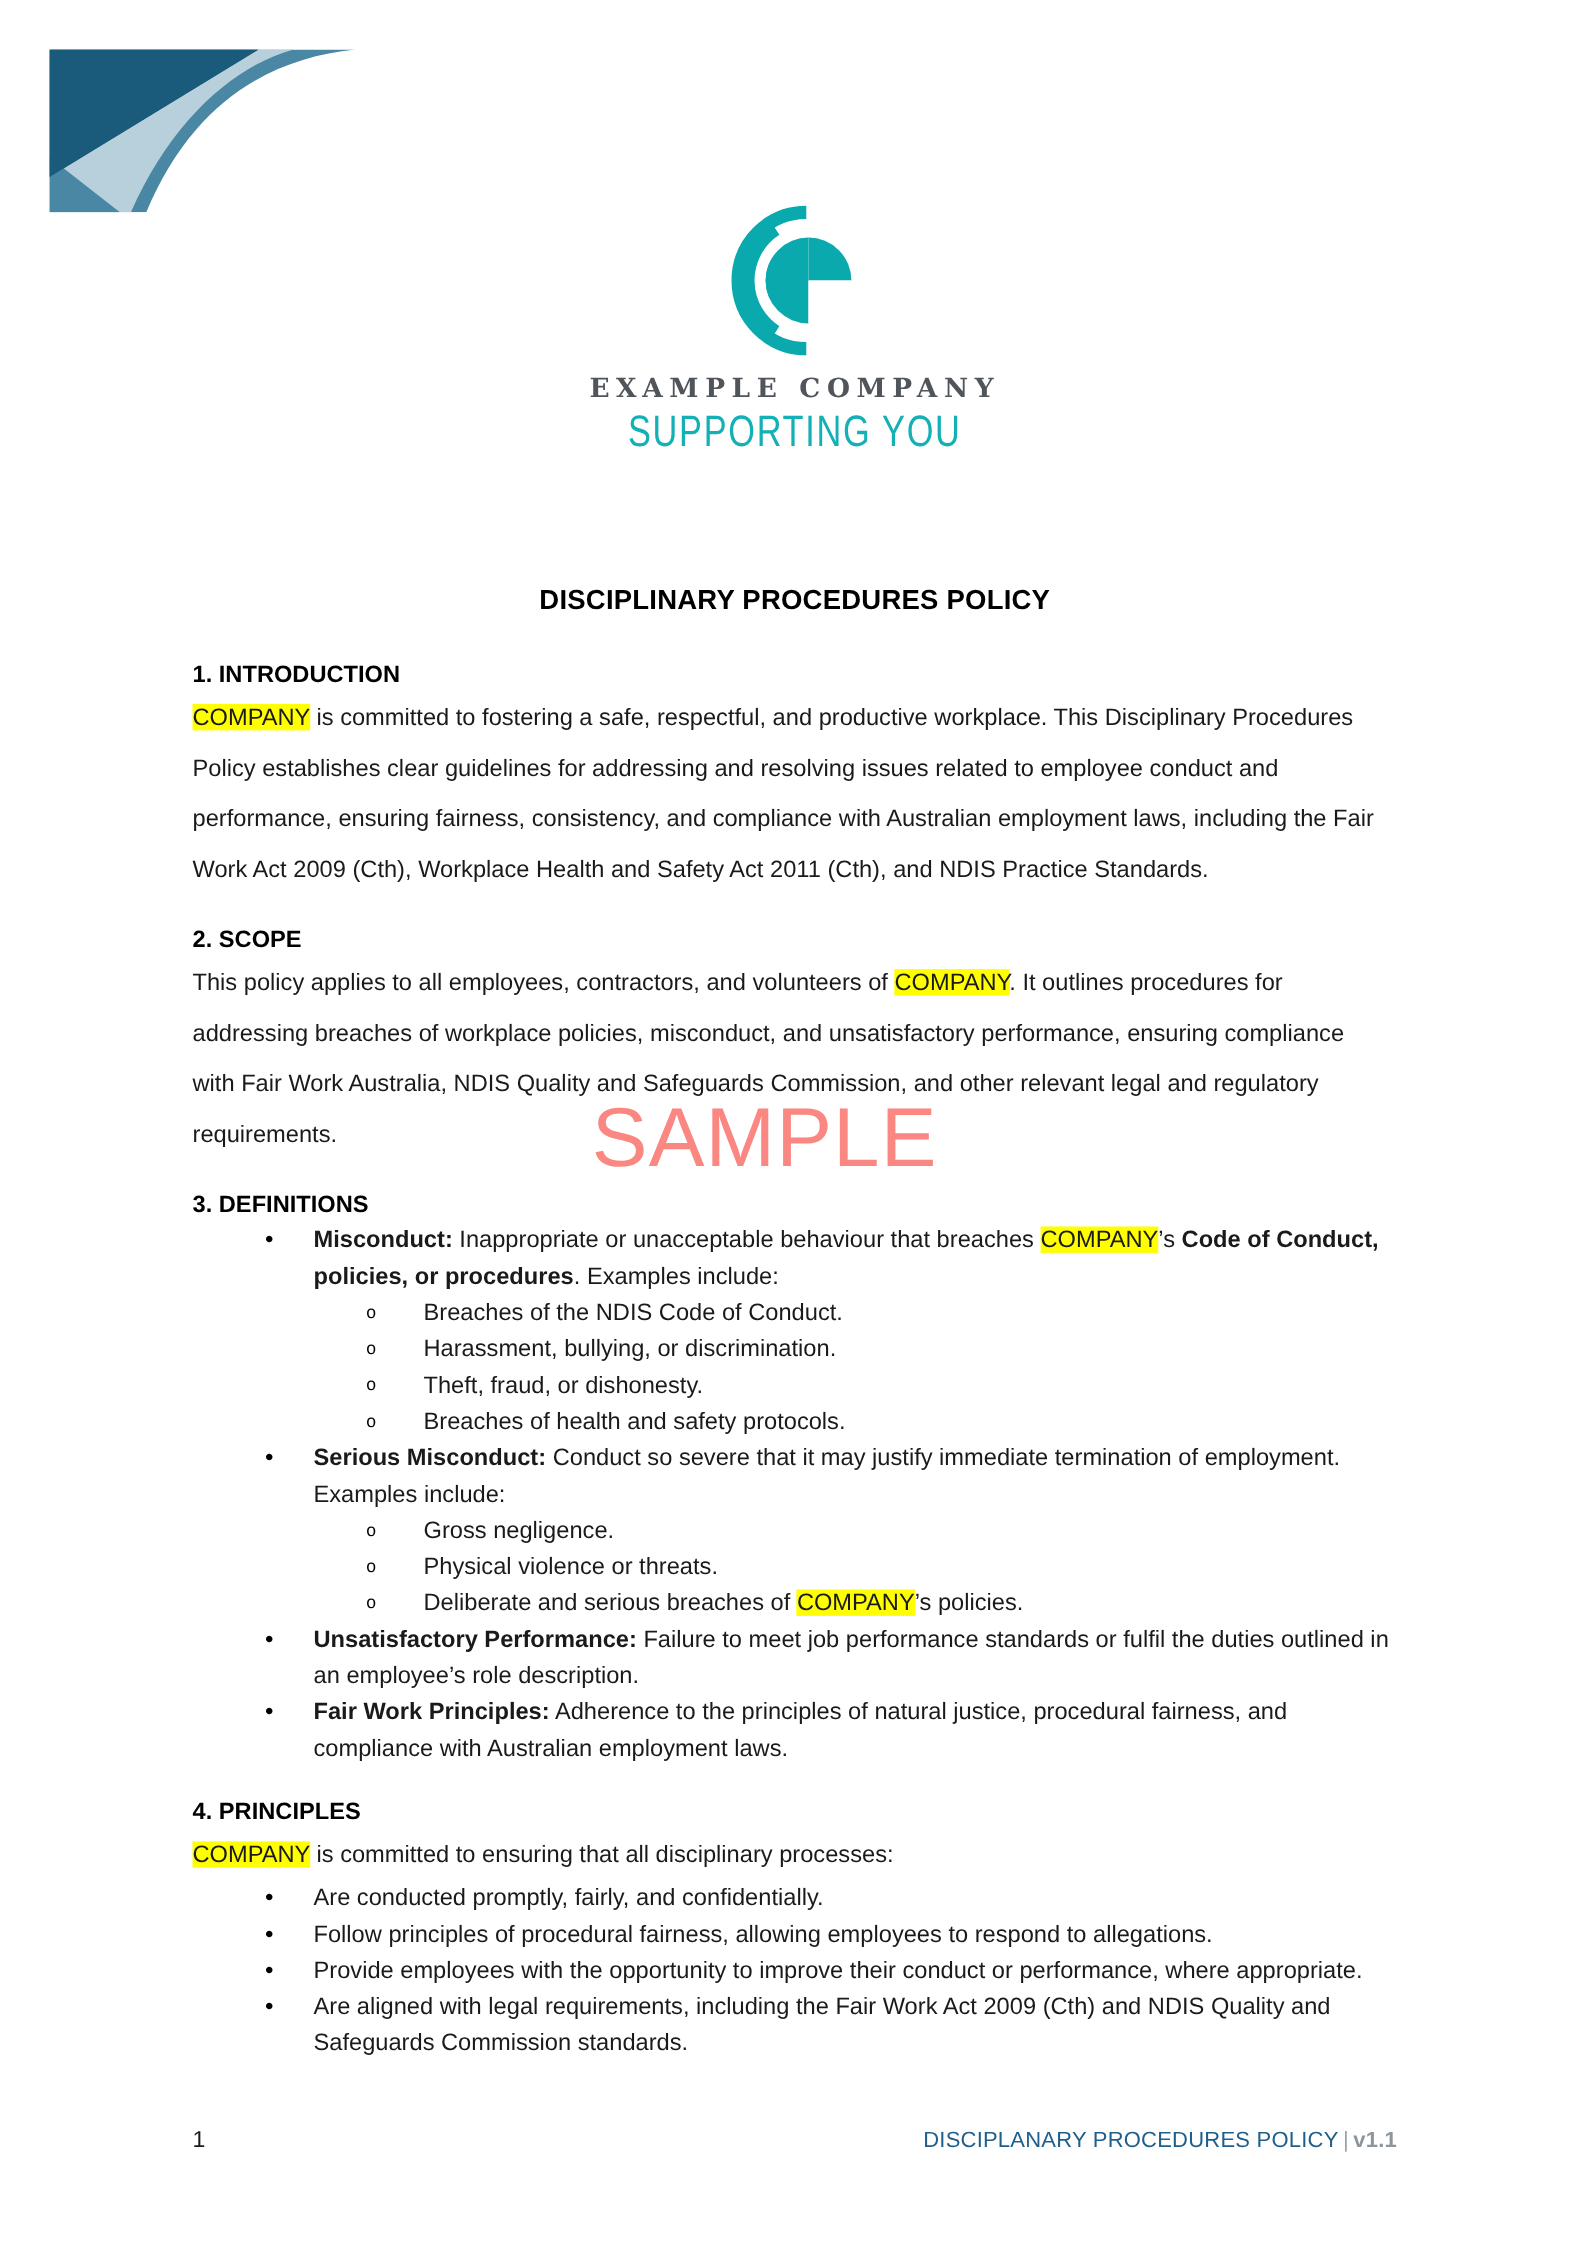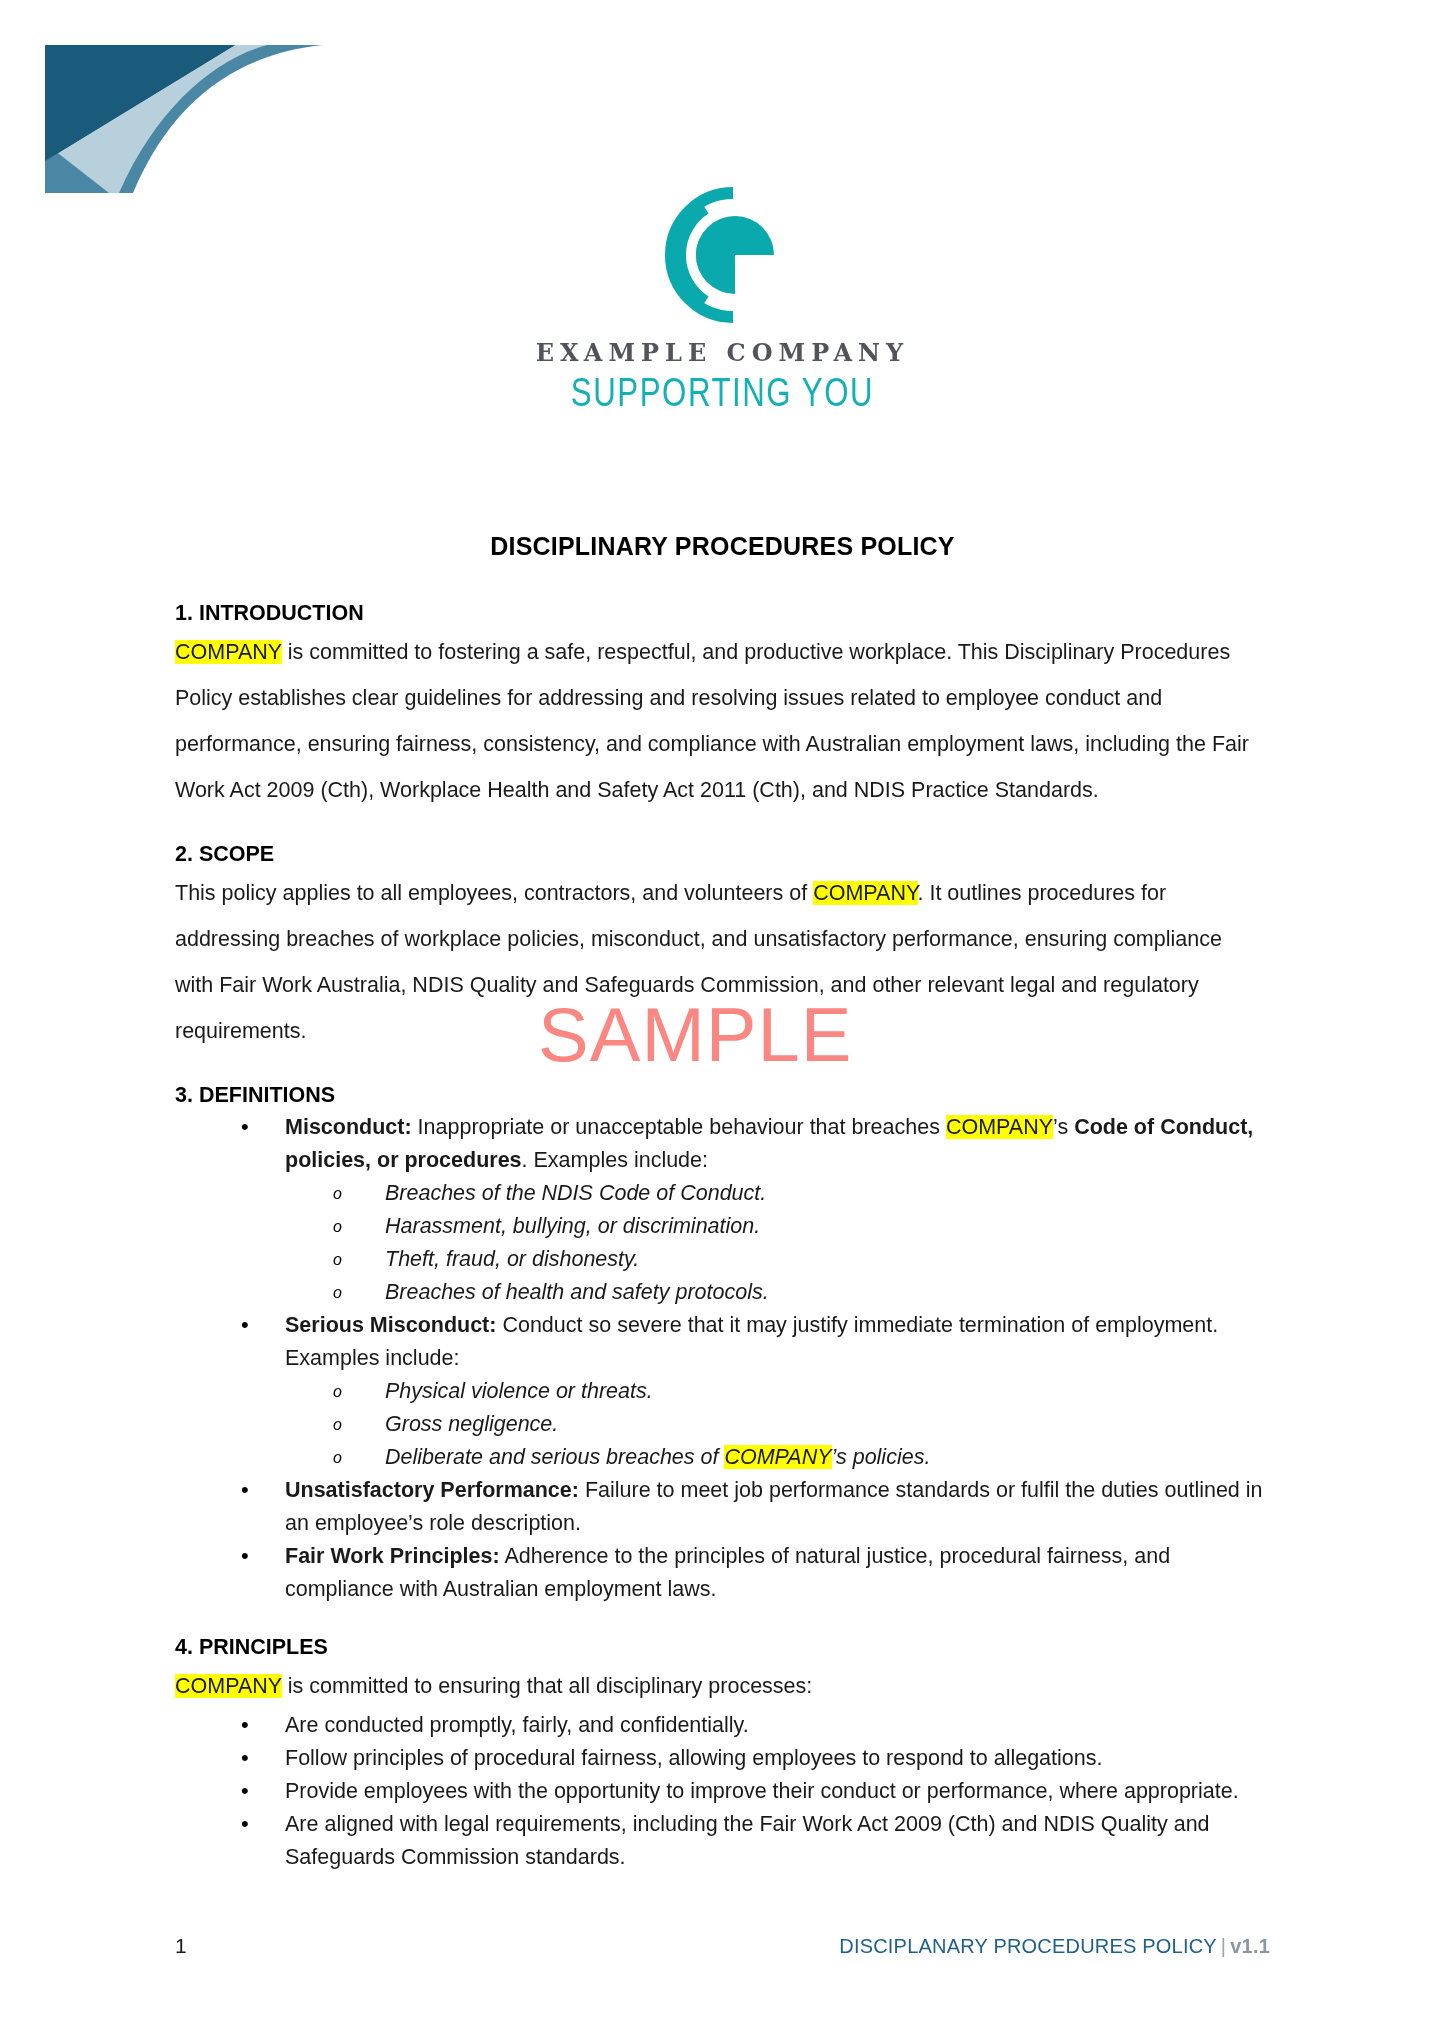--- a/index.html
+++ b/index.html
@@ -126,21 +126,20 @@
     font-size: 22px;
     line-height: 33px;
     color: #000;
   }
 
   ul.subbullets { padding-left: 48px; margin-top: 0; }
   ul.subbullets > li {
     position: relative;
     padding-left: 52px;
     line-height: 33px;
-    font-style: italic;
   }
   ul.subbullets > li::before {
     content: "o";
     position: absolute;
     left: 0;
     top: 0;
     font-size: 16px;
     line-height: 34px;
     color: #000;
   }
@@ -247,22 +246,22 @@
             <li>Breaches of the NDIS Code of Conduct.</li>
             <li>Harassment, bullying, or discrimination.</li>
             <li>Theft, fraud, or dishonesty.</li>
             <li>Breaches of health and safety protocols.</li>
           </ul>
         </li>
 
         <li>
           <span class="b">Serious Misconduct:</span><span> Conduct so severe that it may justify immediate termination of employment. Examples include:</span>
           <ul class="subbullets">
+            <li>Gross negligence.</li>
             <li>Physical violence or threats.</li>
-            <li>Gross negligence.</li>
             <li><span>Deliberate and serious breaches of </span><span class="hl">COMPANY</span><span>’s policies.</span></li>
           </ul>
         </li>
 
         <li>
           <span class="b">Unsatisfactory Performance:</span><span> Failure to meet job performance standards or fulfil the duties outlined in an employee’s role description.</span>
         </li>
 
         <li>
           <span class="b">Fair Work Principles:</span><span> Adherence to the principles of natural justice, procedural fairness, and compliance with Australian employment laws.</span>

